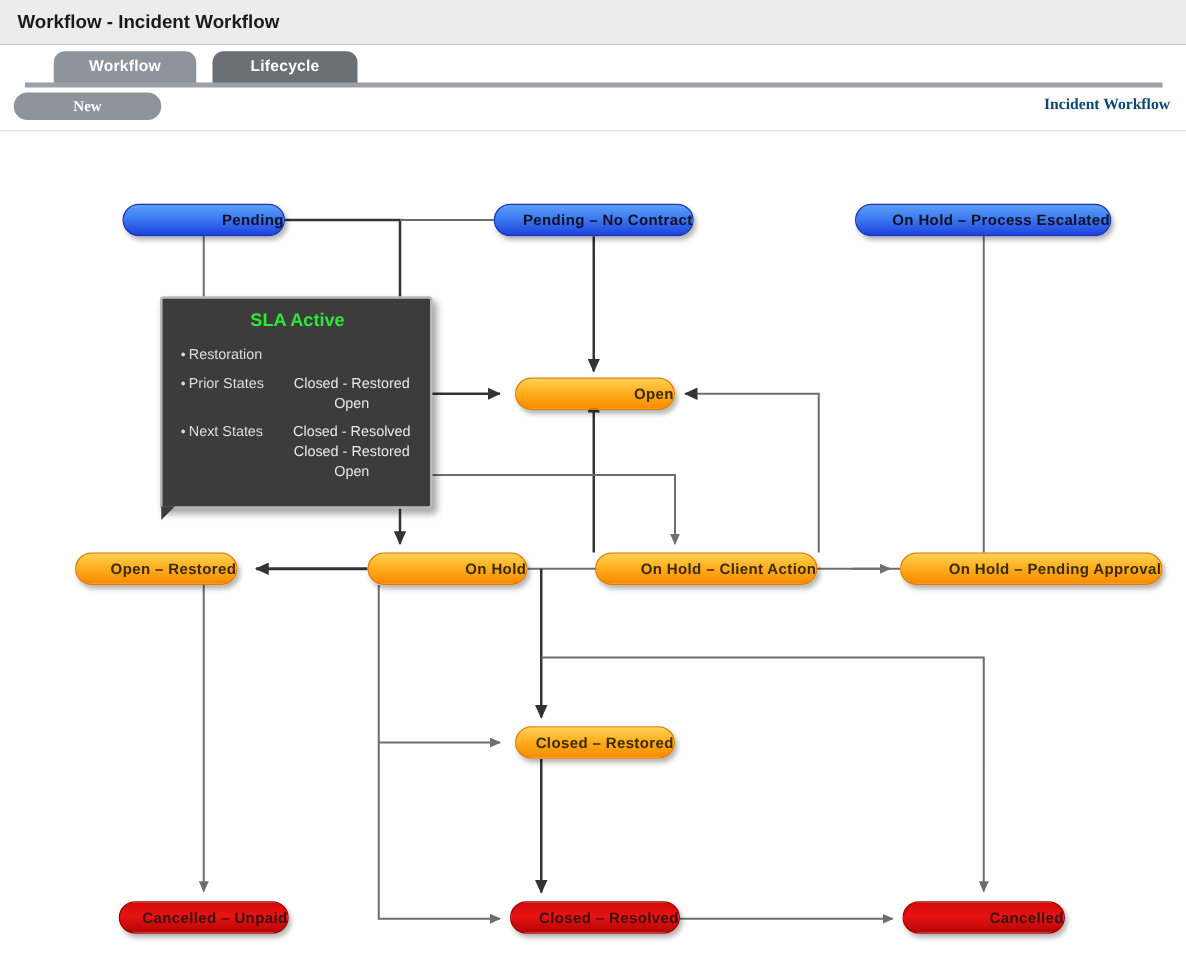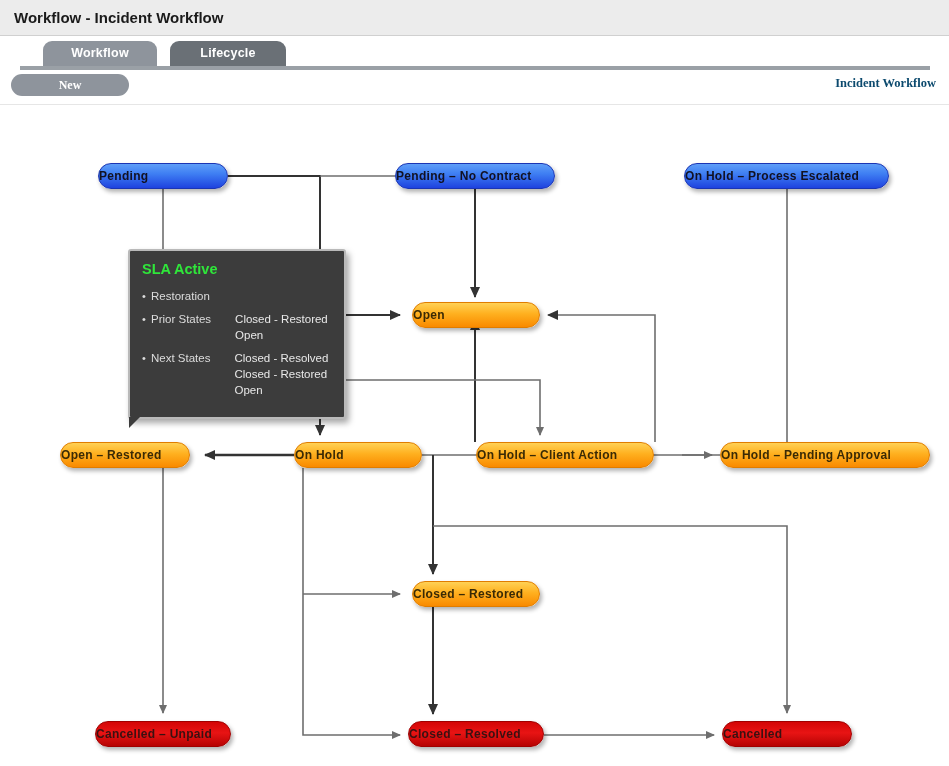--- a/index.html
+++ b/index.html
@@ -117,21 +117,21 @@
     width: 949px; height: 662px;
   }
 
   
   .node {
     position: absolute;
     height: 26px;
     border-radius: 13px;
     font-size: 12px;
     font-weight: bold;
-    text-align: left;
+    text-align: right;
     line-height: 25px;
     white-space: nowrap;
     box-sizing: border-box;
     letter-spacing: 0.3px;
     box-shadow: 2px 3px 4px rgba(0,0,0,0.30);
     z-index: 5;
   }
   .node.blue {
     background: linear-gradient(to bottom, #5f9ef8 0%, #3f7ff3 40%, #1e42df 100%);
     color: #111122;
@@ -144,29 +144,30 @@
   }
   .node.red {
     background: linear-gradient(to bottom, #d40606 0%, #e81414 45%, #b60303 100%);
     color: #3a1111;
     border: 1px solid #a00000;
   }
 
   
   #tooltip {
     position: absolute;
-    left: 128px; top: 144px;
+    left: 128px; top: 132px;
     width: 218px;
     background: #3c3c3c;
     border: 2px solid #b9b9b9;
     border-radius: 3px;
     box-shadow: 3px 4px 6px rgba(0,0,0,0.35);
     z-index: 40;
     padding: 10px 10px 12px 12px;
     box-sizing: border-box;
+    text-align: center;
   }
   #tooltip .tt-title {
     color: #2fe63a;
     font-size: 14.5px;
     font-weight: bold;
     margin-bottom: 11px;
   }
   #tooltip .tt-row {
     display: flex;
     align-items: flex-start;

